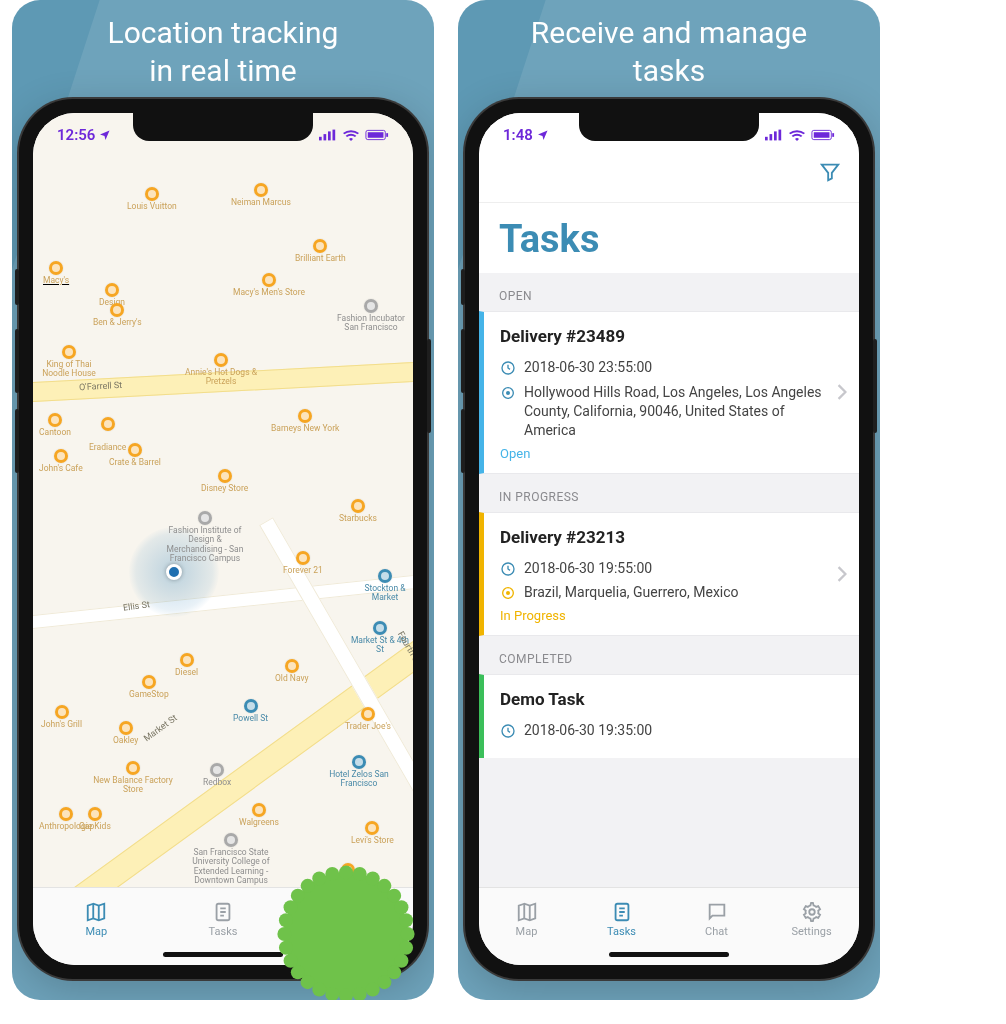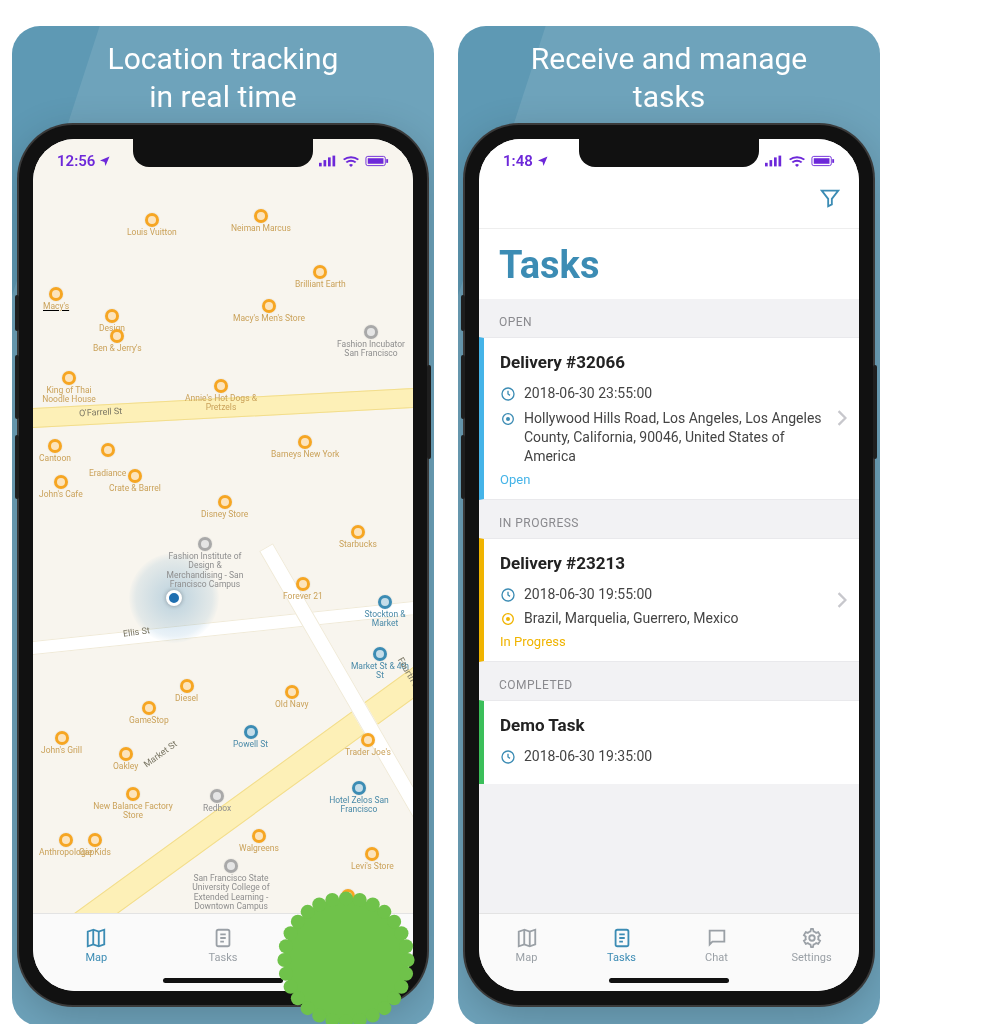--- a/index.html
+++ b/index.html
@@ -5,21 +5,21 @@
   * { box-sizing: border-box; margin: 0; padding: 0; }
   body {
     font-family: -apple-system, BlinkMacSystemFont, "Segoe UI", Roboto, Helvetica, Arial, sans-serif;
     background: #fff;
   }
   .stage {
     width: 892px;
     height: 1024px;
     display: flex;
     gap: 24px;
-    padding: 26px 12px;
+    padding: 0 12px;
     justify-content: center;
   }
   .panel {
     position: relative;
     width: 476px;
     height: 1000px;
     background: #5e99b4;
     border-radius: 28px;
     overflow: hidden;
   }
@@ -587,21 +587,21 @@
         <div class="hdr">
           <svg class="filter-icon" width="22" height="22" viewBox="0 0 24 24" fill="none" stroke="currentColor" stroke-width="2">
               <path d="M3 4h18l-7 9v6l-4 2v-8L3 4z"></path>
             </svg>
         </div>
         <div class="page-title">Tasks</div>
 
         <div class="tasks-body">
           <div class="section-label">OPEN</div>
           <div class="task-card open">
-            <div class="task-title">Delivery #32066</div>
+            <div class="task-title">Delivery #23489</div>
             <div class="task-row">
               <svg class="ic" viewBox="0 0 24 24" fill="none" stroke="currentColor" stroke-width="2">
                   <circle cx="12" cy="12" r="9"></circle>
                   <path d="M12 7v5l3 2"></path>
                 </svg>
               <div class="txt">2018-06-30 23:55:00</div>
             </div>
             <div class="task-row">
               <svg class="ic loc" viewBox="0 0 24 24" fill="currentColor">
                   <circle cx="12" cy="12" r="8" fill="none" stroke="currentColor" stroke-width="2"></circle>

